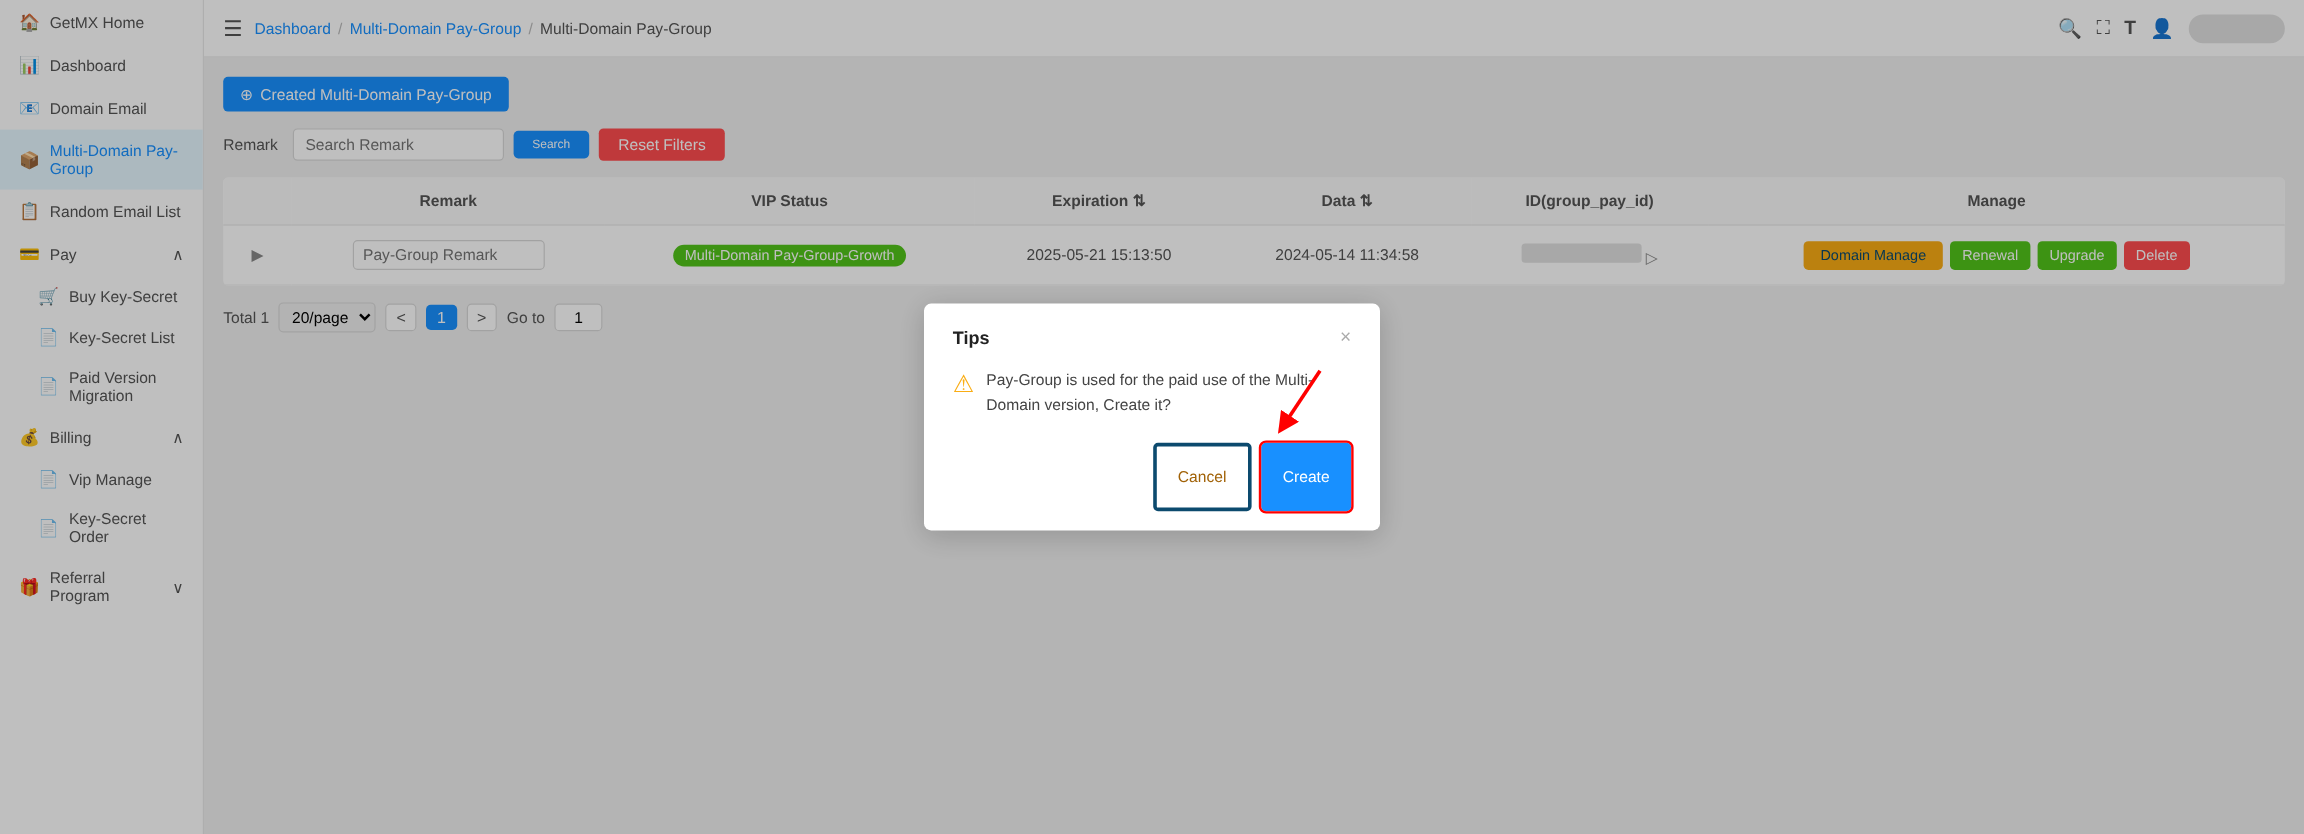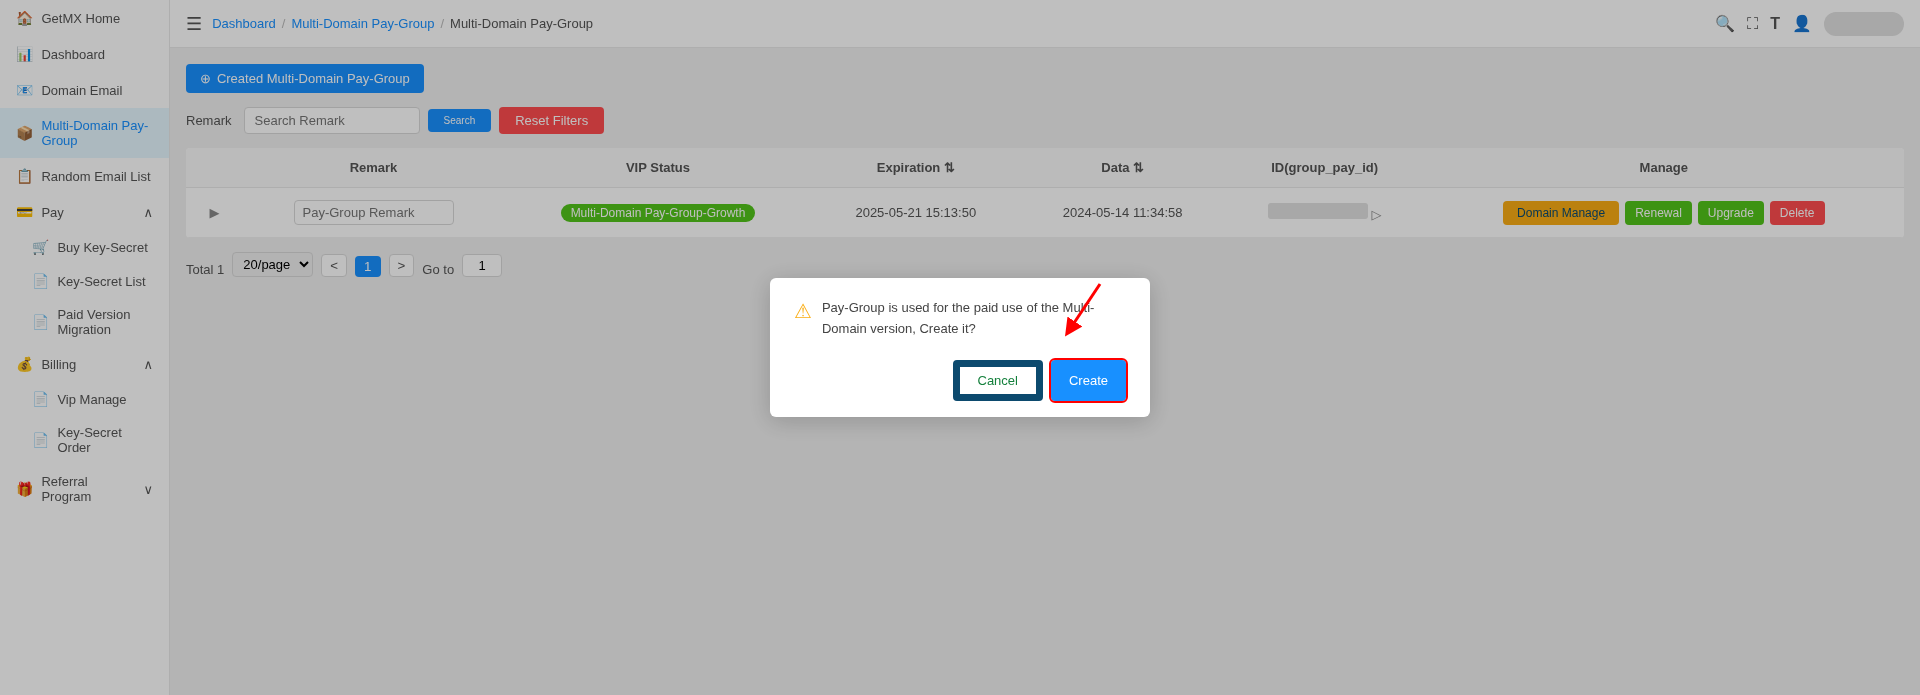--- a/index.html
+++ b/index.html
@@ -233,21 +233,21 @@
       padding: 5px 10px;
       border-radius: 4px;
       cursor: pointer;
       font-size: 12px;
     }
     .manage-btns { display: flex; gap: 6px; flex-wrap: wrap; justify-content: center; }
 
     
     .pagination {
       display: flex;
-      align-items: flex-end;
+      align-items: center;
       gap: 8px;
       margin-top: 14px;
       font-size: 13px;
       color: #555;
     }
     .page-size-select {
       border: 1px solid #d9d9d9;
       border-radius: 4px;
       padding: 3px 6px;
       font-size: 13px;
@@ -312,25 +312,25 @@
       margin-bottom: 20px;
     }
     .modal-warning-icon { color: #faad14; font-size: 20px; margin-top: 1px; }
     .modal-text { font-size: 13px; color: #444; line-height: 1.6; }
     .modal-footer {
       display: flex;
       justify-content: flex-end;
       gap: 8px;
     }
     .btn-cancel {
-      border: 7px solid #0c4a6e;
+      border: 3px solid #0c4a6e;
       background: #fff;
-      color: #15803d;
-      border-radius: 4px;
-      padding: 6px 18px;
+      color: #a16207;
+      border-radius: 4px;
+      padding: 18px 18px;
       cursor: pointer;
       font-size: 13px;
     }
     .btn-create {
       background: #1890ff;
       color: #fff;
       border: none;
       border-radius: 4px;
       padding: 6px 18px;
       cursor: pointer;
@@ -518,20 +518,24 @@
       <button class="page-num">1</button>
       <button class="page-btn">&gt;</button>
       <span>Go to</span>
       <input class="goto-input" type="text" value="1" style="">
     </div>
   </div>
 </div>
 
 <div class="overlay">
   <div class="modal">
+    <div class="modal-header">
+      <span class="modal-title">Tips</span>
+      <span class="modal-close">×</span>
+    </div>
     <div class="modal-body">
       <span class="modal-warning-icon">⚠</span>
       <span class="modal-text">Pay-Group is used for the paid use of the Multi-Domain version, Create it?</span>
     </div>
     <div class="modal-footer">
       <button class="btn-cancel">Cancel</button>
       <button class="btn-create">Create</button>
     </div>
 
     <div class="arrow-container">

